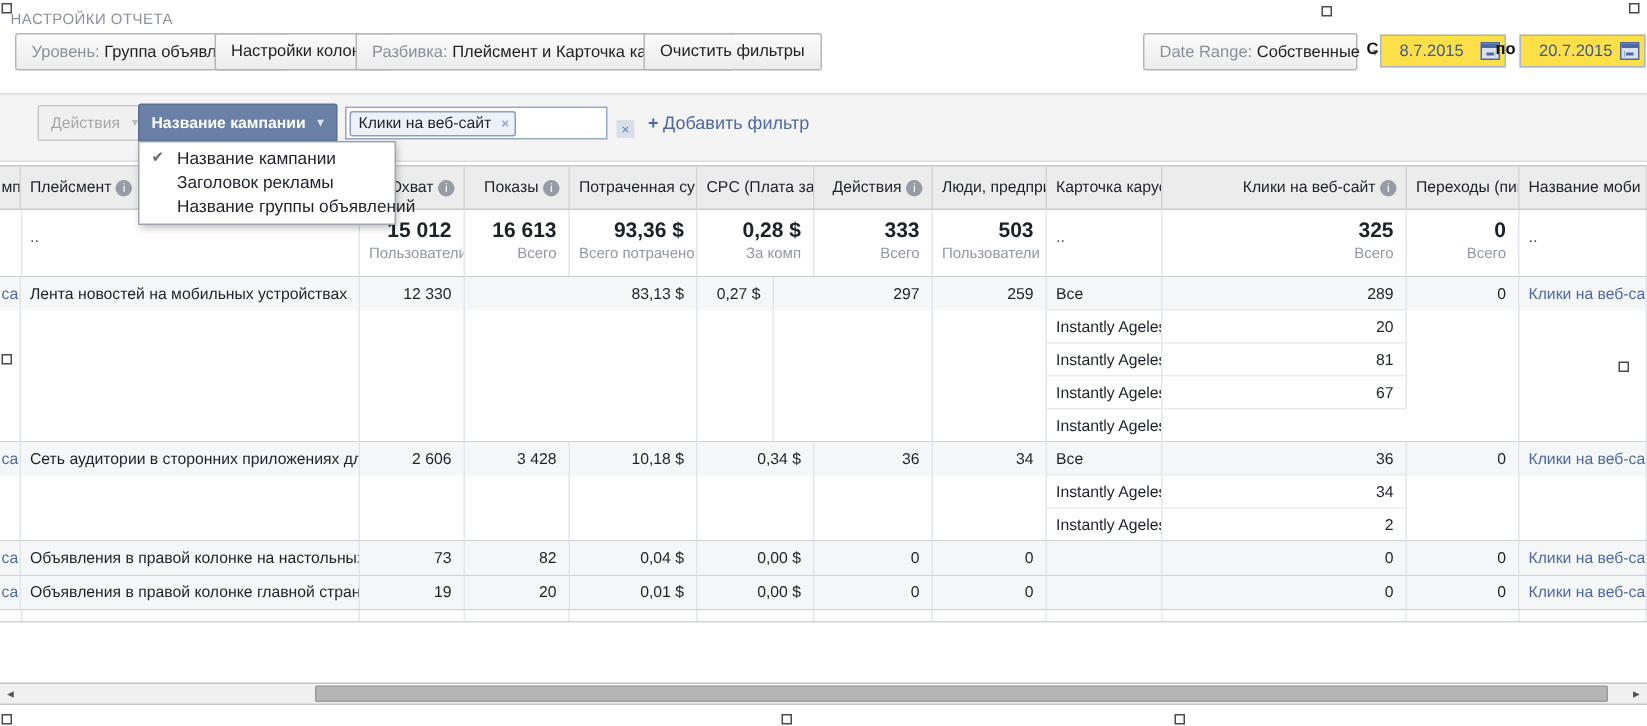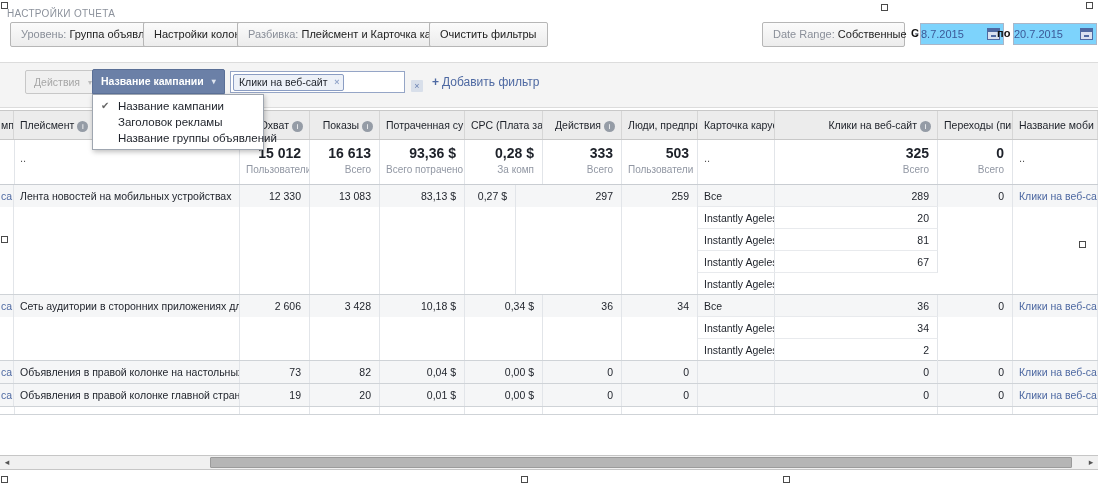--- a/index.html
+++ b/index.html
@@ -13,23 +13,23 @@
   .tbtn {
     position:absolute; top:22px; height:25px; line-height:23px;
     border:1px solid #b6b6b6; border-radius:2px; padding:0 10px;
     background:linear-gradient(#fbfbfb,#ececec); font-size:11px; color:#222; white-space:nowrap; cursor:pointer;
   }
   .tbtn .lbl { color:#8a8f99; }
   .tbtn .val { color:#222; }
   .caret { color:#8a8f99; font-size:8px; margin-left:5px; vertical-align:1px; }
   .datelbl { position:absolute; top:27px; font-weight:bold; color:#111; font-size:11px; }
   .datebox {
-    position:absolute; top:23px; height:22px; width:84px; background:#7dd3fc;
+    position:absolute; top:23px; height:22px; width:84px; background:#fde047;
     border:1px solid #aab6c8; color:#3b5998; font-size:11px; line-height:20px;
-    padding:0 16px 0 0; cursor:text;
+    padding:0 16px 0 12px; cursor:text;
   }
   .calicon { position:absolute; right:3px; top:4px; width:13px; height:12px;
     background:#d9e1f0; border:1px solid #4e69a2; }
   .calicon:before { content:""; position:absolute; left:0; right:0; top:0; height:3px; background:#4e69a2; }
   .calicon:after { content:""; position:absolute; left:2px; top:5px; width:7px; height:4px;
     background:#4e69a2; box-shadow:0 0 0 1px #d9e1f0 inset; }
   
   .filterbar { position:absolute; left:0; top:62px; width:1098px; height:46px;
     background:#f4f4f4; border-top:1px solid #dcdcdc; border-bottom:1px solid #dcdcdc; }
   .fbtn-disabled { position:absolute; left:25px; top:70px; height:24px; line-height:22px; padding:0 8px;
@@ -224,21 +224,20 @@
       </div>
       <div class="sum-cell" style="left: 1013px; width: 85px;">
         <div class="sum-dots">..</div>
       </div>
     </div>
     <div class="row" style="height: 110px;">
       <div class="strip"></div>
       <div class="cell bluefrag" style="left: 0px; width: 14px; padding: 0px 1px;">са</div>
       <div class="cell" style="left: 14px; width: 226px;">Лента новостей на мобильных устройствах</div>
       <div class="cell num" style="left: 240px; width: 70px;">12 330</div>
-      <div class="cell num" style="left: 310px; width: 70px;">13 083</div>
       <div class="cell num" style="left: 380px; width: 85px;">83,13 $</div>
       <div class="cell num" style="left: 438px; width: 78px;">0,27 $</div>
       <div class="cell num" style="left: 543px; width: 79px;">297</div>
       <div class="cell num" style="left: 622px; width: 76px;">259</div>
       <div class="subcell" style="left: 698px; width: 77px; top: 0px;">Все</div>
       <div class="subcell num" style="left: 775px; width: 163px; top: 0px;">289</div>
       <div class="subcell" style="left: 698px; width: 77px; top: 22px;">Instantly Ageless</div>
       <div class="subcell num" style="left: 775px; width: 163px; top: 22px;">20</div>
       <div class="subcell" style="left: 698px; width: 77px; top: 44px;">Instantly Ageless</div>
       <div class="subcell num" style="left: 775px; width: 163px; top: 44px;">81</div>

